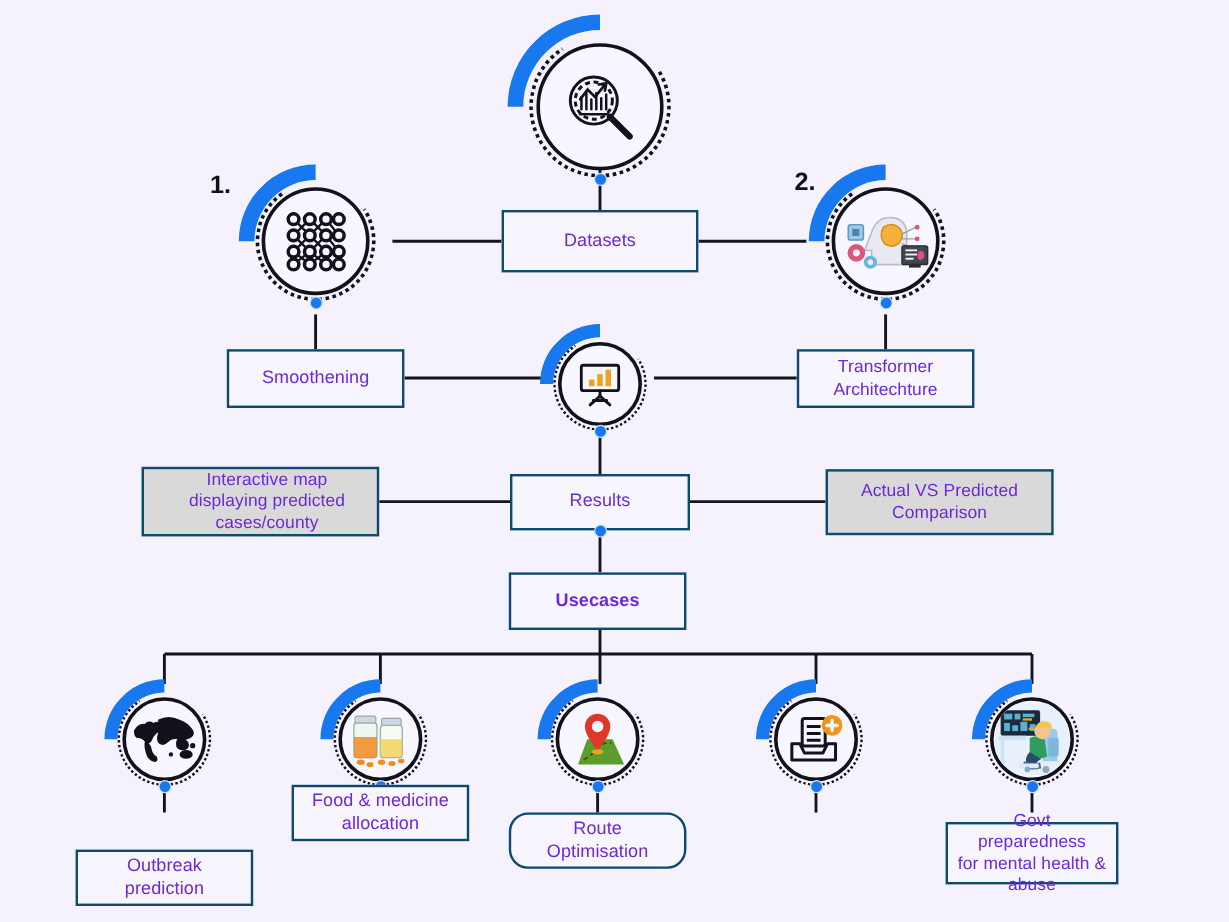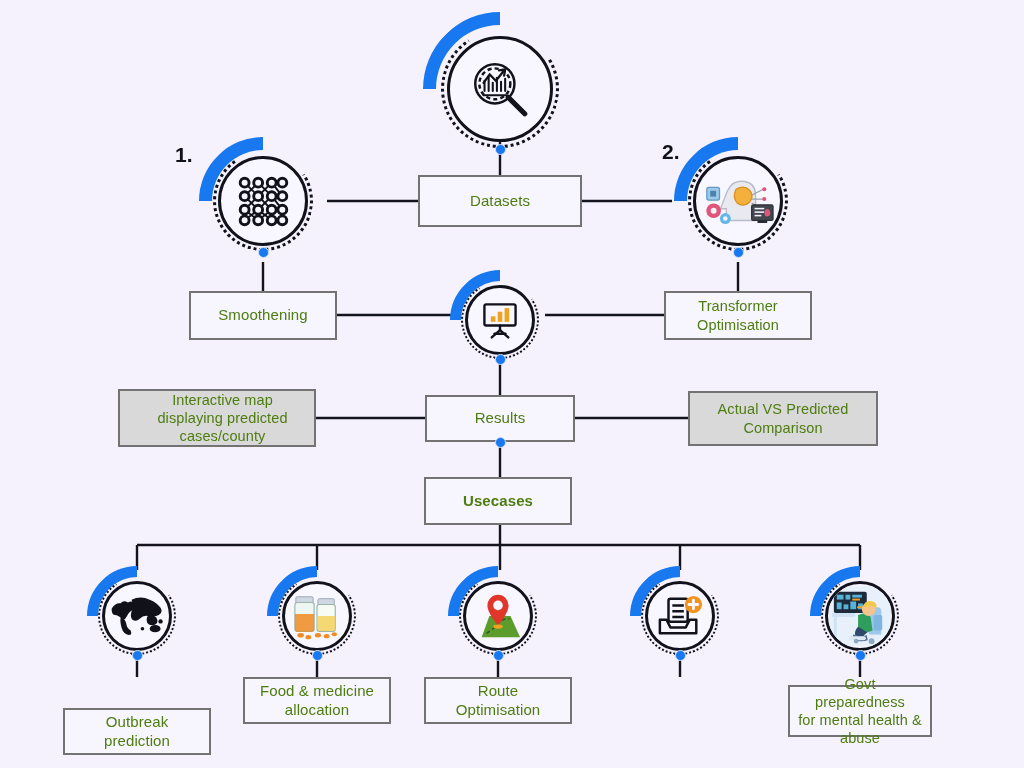--- a/index.html
+++ b/index.html
@@ -19,27 +19,27 @@
     left: 0; top: 0;
     width: 1024px;
     height: 768px;
   }
   svg.lines { position:absolute; left:0; top:0; width:1024px; height:768px; }
 
   
   .node-box {
     position: absolute;
     box-sizing: border-box;
-    border: 2px solid #737373;
+    border: 2px solid #0c4a6e;
     background: #f7f5fd;
     display: flex;
     align-items: center;
     justify-content: center;
     text-align: center;
-    color: #4d7c0f;
+    color: #6d28d9;
     font-size: 15px;
     line-height: 1.25;
     padding: 4px 8px;
     letter-spacing: .1px;
   }
   .node-box.shaded { background: #d9d9d9; }
   .node-box.small { font-size: 14.5px; }
 
   
   .circle-node {
@@ -248,21 +248,21 @@
             <rect x="55" y="46.2" width="7" height="1.6"></rect>
           </g>
         <path d="M66 41 q4 -2 5 2 q1 4 -3 5 q-4 0 -2 -7 z" fill="#e0557a"></path>
         <rect x="58" y="52" width="10" height="2.6" fill="#2a2d35"></rect>
       </svg>
     </div>
     <div class="dot-connector" style="left:58.5px; top:110px;"></div>
   </div>
 
   <div class="node-box small" style="left:664px; top:291px; width:148px; height:49px; white-space:pre-line;">Transformer
-Optimisation</div>
+Architechture</div>
 
   <div class="circle-node" style="left:450px; top:270px; width:100px; height:100px;">
     <div class="arc-blue" style="border-width:11px;"></div>
     <div class="arc-dotted" style="left:11px; top:11px; width:78px; height:78px; border-width:2.6px;"></div>
     <div class="inner-circle" style="left:15px; top:15px; width:70px; height:70px;">
       <svg class="icon-svg" width="44" height="44" viewBox="0 0 48 48">
         <rect x="7" y="7" width="34" height="23" rx="2" fill="#f8f6fe" stroke="#12121c" stroke-width="2.6"></rect>
         <g fill="#f0a31e">
           <rect x="14" y="20" width="5" height="6"></rect>
           <rect x="21.5" y="15" width="5" height="11"></rect>
@@ -327,38 +327,38 @@
           <ellipse cx="12" cy="46" rx="3.4" ry="2.4"></ellipse>
           <ellipse cx="20" cy="48" rx="3" ry="2.2"></ellipse>
           <ellipse cx="30" cy="46" rx="3.2" ry="2.3"></ellipse>
           <ellipse cx="39" cy="47" rx="3" ry="2.2"></ellipse>
           <ellipse cx="47" cy="45" rx="2.8" ry="2"></ellipse>
         </g>
       </svg>
     </div>
     <div class="dot-connector" style="left:44.5px; top:84px;"></div>
   </div>
-  <div class="node-box" style="left:243px; top:677px; width:148px; height:47px; white-space:pre-line;">Food &amp; medicine
+  <div class="node-box" style="left:243px; top:654px; width:148px; height:47px; white-space:pre-line;">Food &amp; medicine
 allocation</div>
 
   <div class="circle-node" style="left:448px; top:566px; width:100px; height:100px;">
     <div class="arc-blue" style="border-width:11px;"></div>
     <div class="arc-dotted" style="left:11px; top:11px; width:78px; height:78px; border-width:2.6px;"></div>
     <div class="inner-circle" style="left:15px; top:15px; width:70px; height:70px;">
       <svg class="icon-svg" width="58" height="50" viewBox="0 0 58 52">
         <path d="M12 48 L20 26 L42 26 L52 48 Z" fill="#5c9c2c"></path>
         <path d="M17 44 q8 -5 12 -10 q5 -6 12 -5" fill="none" stroke="#2f5c16" stroke-width="1.6" stroke-dasharray="4 3"></path>
         <path d="M29 4 a11 11 0 0 1 11 11 c0 8 -11 21 -11 21 S18 23 18 15 A11 11 0 0 1 29 4 z" fill="#e1372a"></path>
         <circle cx="29" cy="15" r="5" fill="#f8f6fe"></circle>
         <ellipse cx="29" cy="37" rx="5" ry="2.2" fill="#f0a31e"></ellipse>
       </svg>
     </div>
     <div class="dot-connector" style="left:44.5px; top:84px;"></div>
   </div>
-  <div class="node-box" style="left:424px; top:677px; width:148px; height:47px; white-space:pre-line;">Route
+  <div class="node-box" style="left:424px; top:677px; width:148px; height:47px; white-space:pre-line;border-radius:16px;">Route
 Optimisation</div>
 
   <div class="circle-node" style="left:630px; top:566px; width:100px; height:100px;">
     <div class="arc-blue" style="border-width:11px;"></div>
     <div class="arc-dotted" style="left:11px; top:11px; width:78px; height:78px; border-width:2.6px;"></div>
     <div class="inner-circle" style="left:15px; top:15px; width:70px; height:70px;">
       <svg class="icon-svg" width="50" height="46" viewBox="0 0 52 48">
         <g fill="none" stroke="#12121c" stroke-width="2.6" stroke-linejoin="round">
           <rect x="14" y="6" width="20" height="24" rx="2"></rect>
           <line x1="18" y1="13" x2="30" y2="13"></line>

